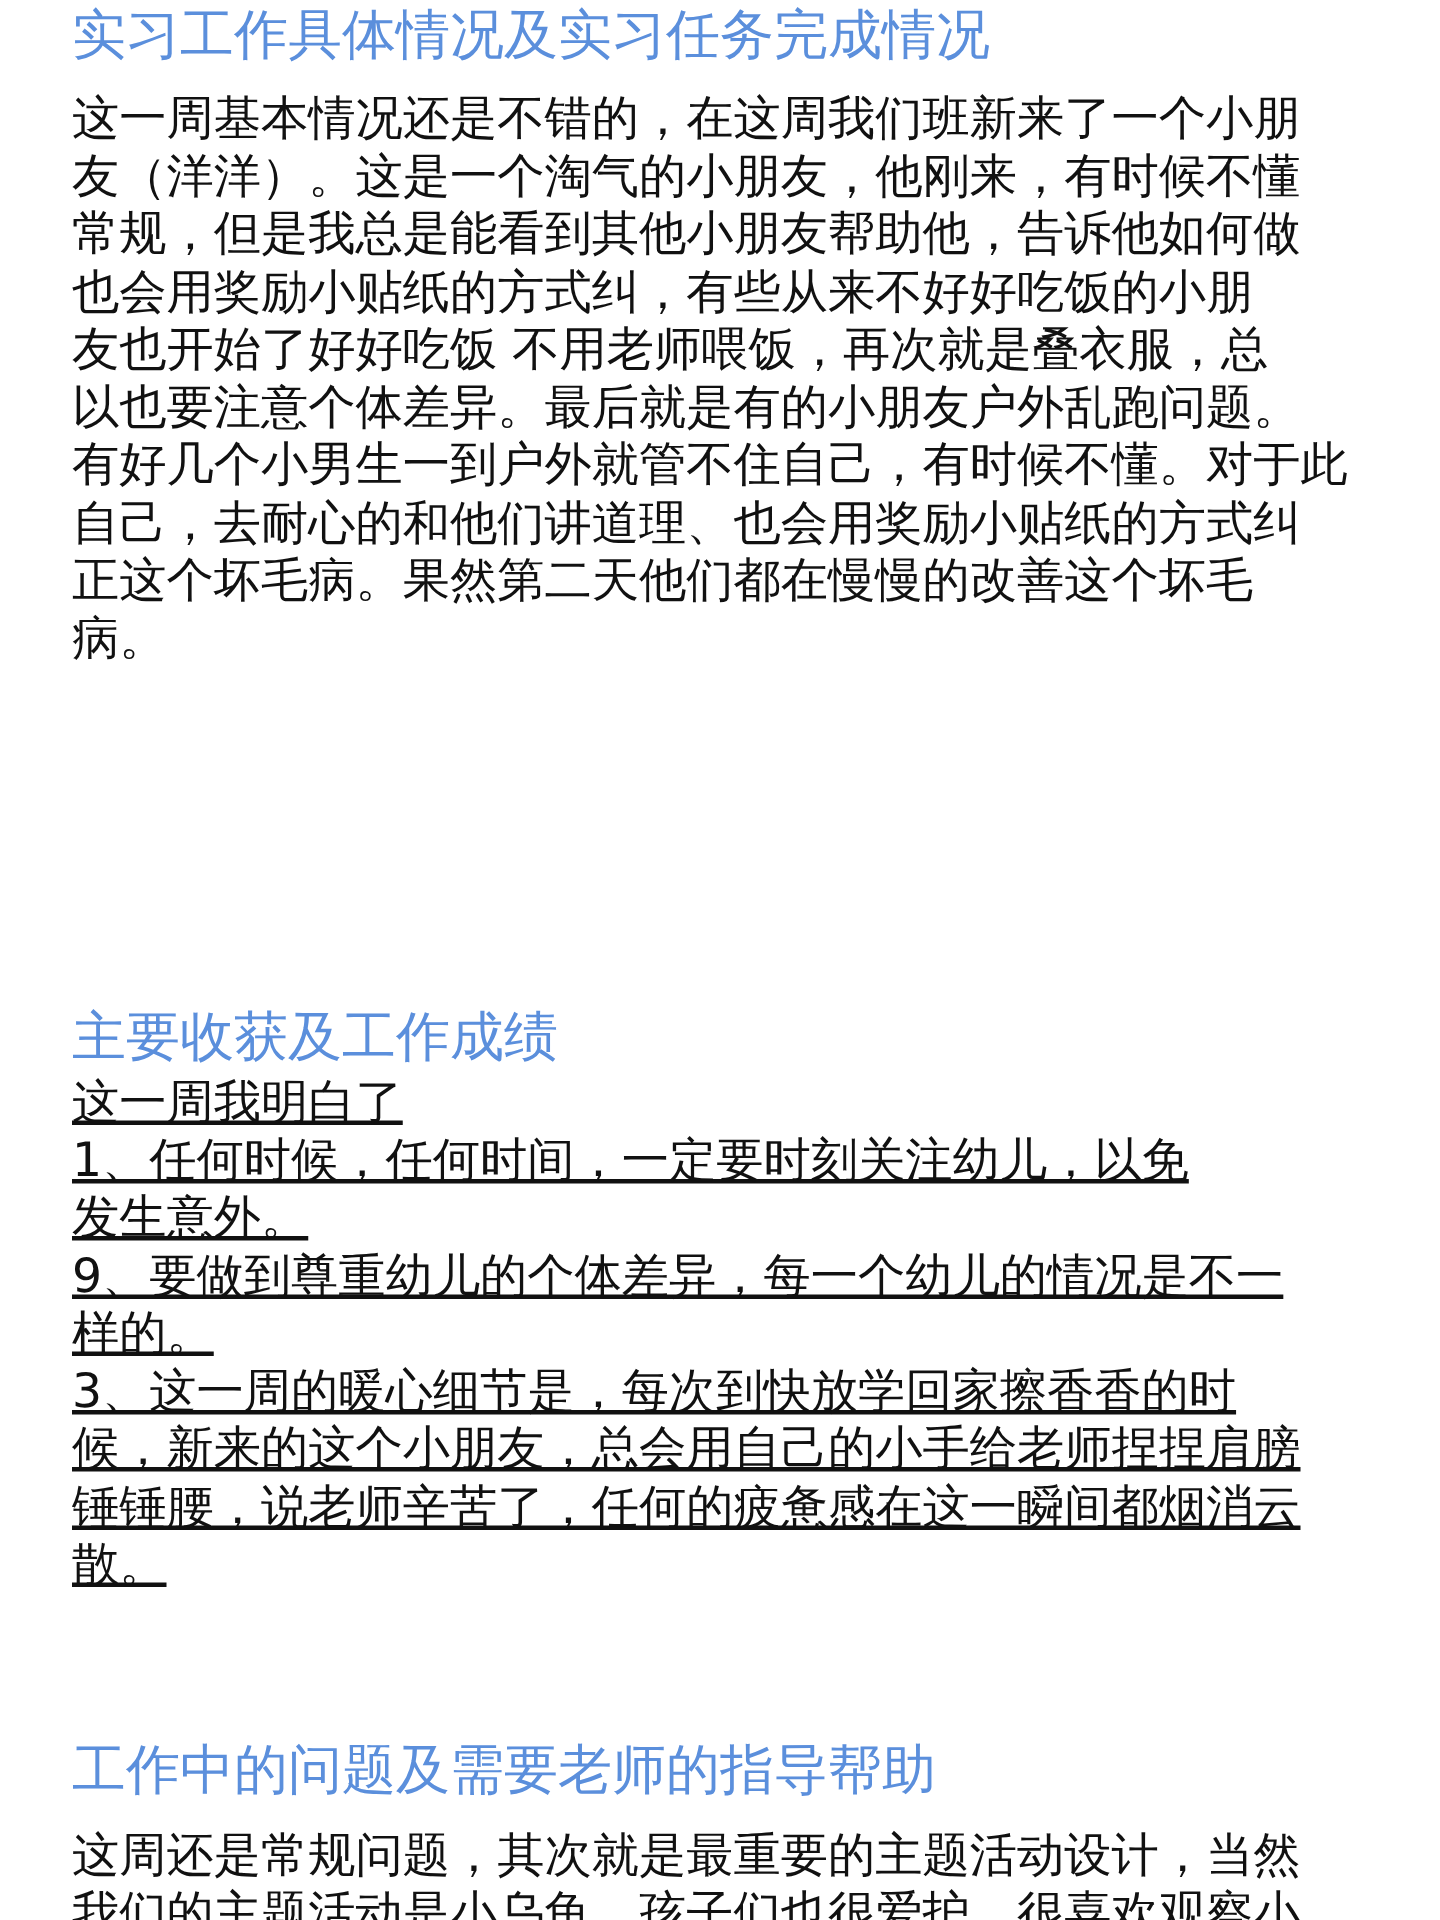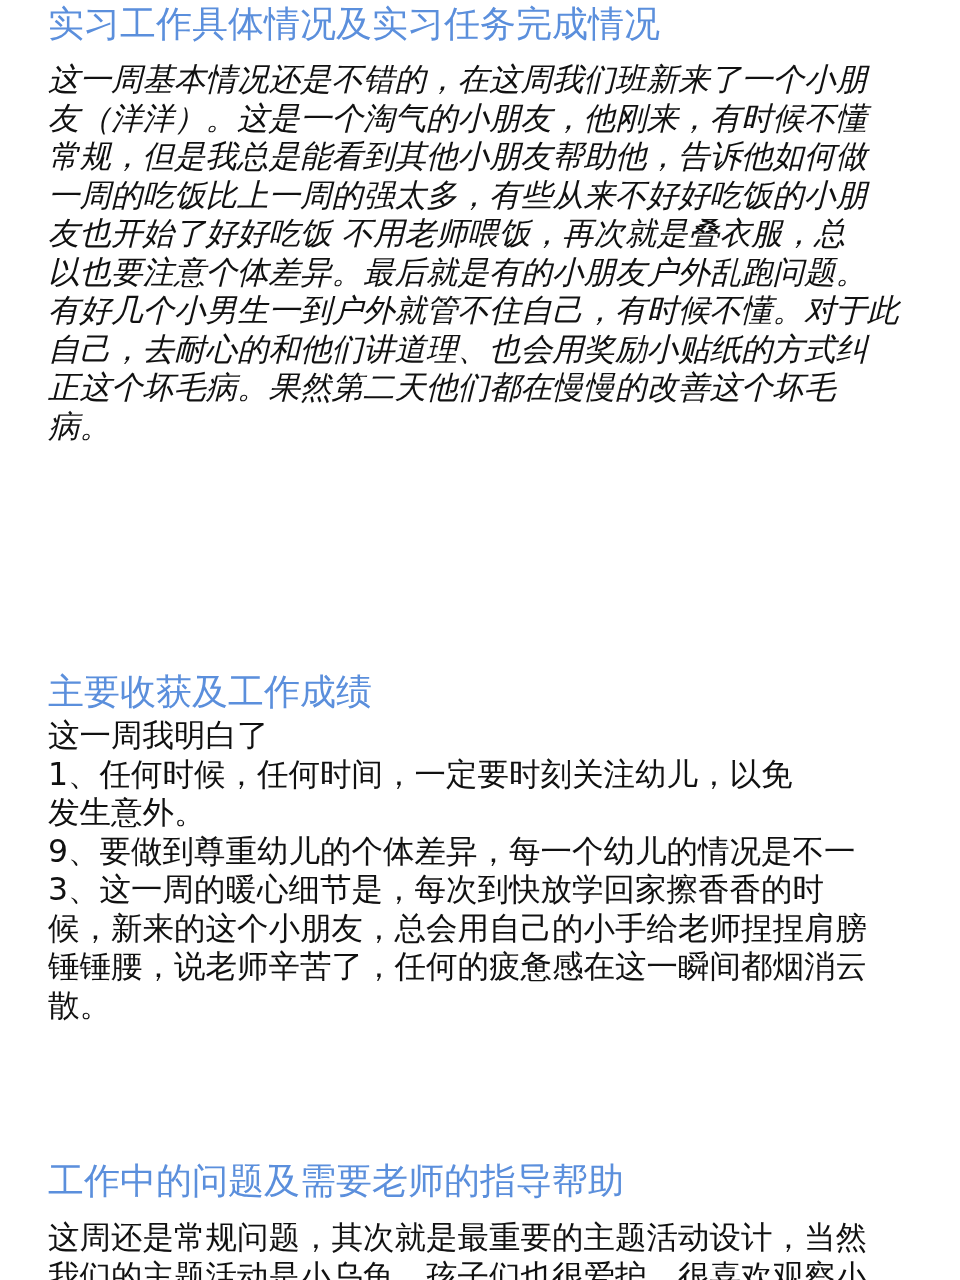--- a/index.html
+++ b/index.html
@@ -21,39 +21,40 @@
     color: #111111; margin: 0;
   }
   .line { display: block; white-space: nowrap; }
 </style>
 </head>
 <body>
 
 <div class="page">
 
   <h2 class="heading" style="top:2px;">实习工作具体情况及实习任务完成情况</h2>
-  <div class="para" style="top:60px;font-style:italic;">
+  <div class="para" style="top:60px;">
     <span class="line">这一周基本情况还是不错的，在这周我们班新来了一个小朋</span>
     <span class="line">友（洋洋）。这是一个淘气的小朋友，他刚来，有时候不懂</span>
     <span class="line">常规，但是我总是能看到其他小朋友帮助他，告诉他如何做</span>
-    <span class="line">一周的吃饭比上一周的强太多，有些从来不好好吃饭的小朋</span>
+    <span class="line">也会用奖励小贴纸的方式纠，有些从来不好好吃饭的小朋</span>
     <span class="line">友也开始了好好吃饭 不用老师喂饭，再次就是叠衣服，总</span>
     <span class="line">以也要注意个体差异。最后就是有的小朋友户外乱跑问题。</span>
     <span class="line">有好几个小男生一到户外就管不住自己，有时候不懂。对于此</span>
     <span class="line">自己，去耐心的和他们讲道理、也会用奖励小贴纸的方式纠</span>
     <span class="line">正这个坏毛病。果然第二天他们都在慢慢的改善这个坏毛</span>
     <span class="line">病。</span>
   </div>
 
   <h2 class="heading" style="top:670px;">主要收获及工作成绩</h2>
-  <div class="para" style="top:716px;">
+  <div class="para" style="top:716px;text-decoration:underline;">
     <span class="line">这一周我明白了</span>
     <span class="line">1、任何时候，任何时间，一定要时刻关注幼儿，以免</span>
     <span class="line">发生意外。</span>
     <span class="line">9、要做到尊重幼儿的个体差异，每一个幼儿的情况是不一</span>
+    <span class="line">样的。</span>
     <span class="line">3、这一周的暖心细节是，每次到快放学回家擦香香的时</span>
     <span class="line">候，新来的这个小朋友，总会用自己的小手给老师捏捏肩膀</span>
     <span class="line">锤锤腰，说老师辛苦了，任何的疲惫感在这一瞬间都烟消云</span>
     <span class="line">散。</span>
   </div>
 
   <h2 class="heading" style="top:1159px;">工作中的问题及需要老师的指导帮助</h2>
   <div class="para" style="top:1218px;">
     <span class="line">这周还是常规问题，其次就是最重要的主题活动设计，当然</span>
     <span class="line">我们的主题活动是小乌龟，孩子们也很爱护，很喜欢观察小</span>

